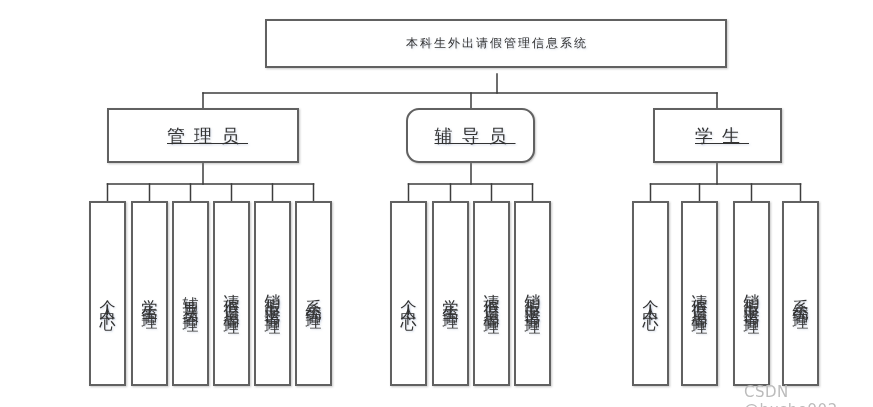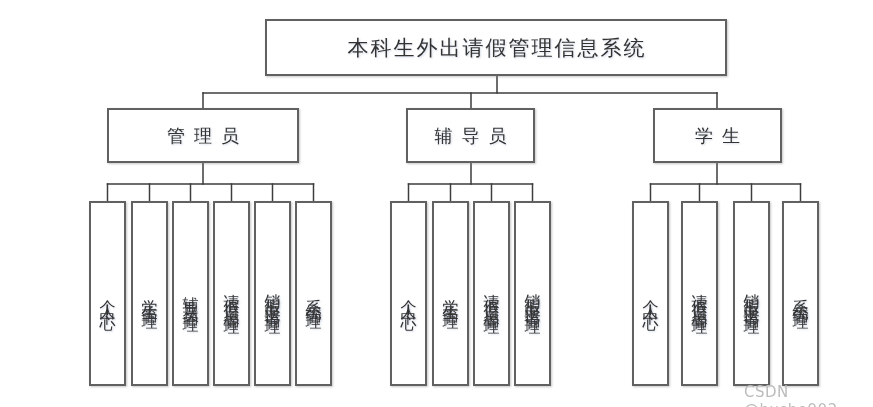--- a/index.html
+++ b/index.html
@@ -19,28 +19,28 @@
     border: 2px solid #616161;
     box-shadow: 1px 1px 2px rgba(130,130,130,0.45);
     display: flex;
     align-items: center;
     justify-content: center;
     color: #333333;
     z-index: 1;
   }
   .box span { text-shadow: 1px 1px 2px rgba(130,150,190,0.35); }
   .root-box {
-    left: 265px; top: 19px; width: 462px; height: 57px;
-    font-size: 21px;
+    left: 265px; top: 19px; width: 462px; height: 49px;
+    font-size: 12px;
   }
   .root-box span { letter-spacing: 2px; padding-left: 2px; }
   .l2-box { top: 108px; height: 55px; font-size: 18px; }
-  .l2-box span { letter-spacing: 9px; padding-left: 9px; }
+  .l2-box span { letter-spacing: 9px; padding-left: 9px; text-decoration: underline; }
   .l2-admin     { left: 107px; width: 192px; }
-  .l2-counselor { left: 406px; width: 129px; }
+  .l2-counselor { left: 406px; width: 129px; border-radius: 13px; }
   .l2-student   { left: 653px; width: 129px; justify-content: center; }
   .leaf-box {
     top: 201px; width: 37px; height: 185px;
     font-size: 16px;
   }
   .leaf-box span {
     writing-mode: vertical-rl;
     text-orientation: upright;
     letter-spacing: 5px;
     padding-top: 5px;

